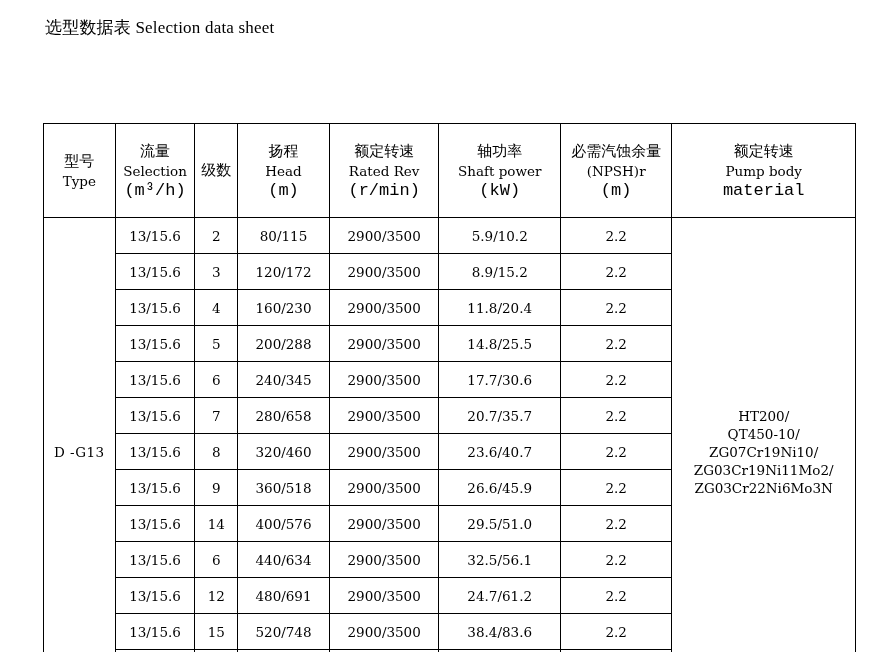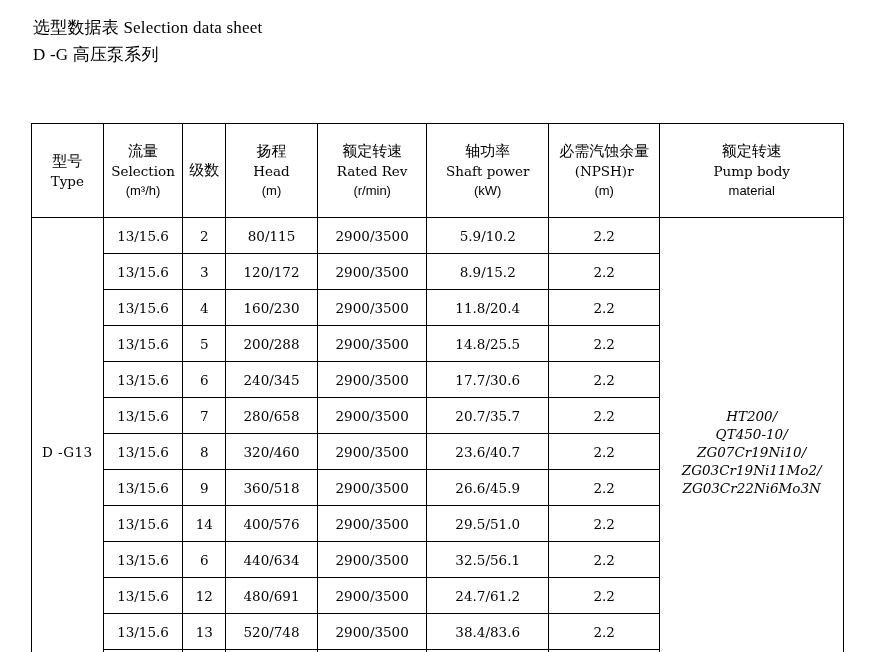--- a/index.html
+++ b/index.html
@@ -10,21 +10,21 @@
   body {
     width: 877px;
     height: 652px;
     font-family: "Liberation Serif", serif;
     color: #000000;
     position: relative;
     overflow: hidden;
   }
   .page {
     position: absolute;
-    left: 0; top: 0;
+    left: 12px; top: 0;
     width: 844px;
     height: 652px;
   }
   .heading-block {
     position: absolute;
     left: 33px;
     top: 14px;
     width: 700px;
   }
   .heading-line {
@@ -64,60 +64,58 @@
     display: block;
     line-height: 21px;
   }
   .hdr-en {
     font-family: "DejaVu Serif", serif;
     font-size: 13.5px;
     display: block;
     line-height: 19px;
   }
   .hdr-unit {
-    font-family: Liberation Sans, sans-serif;
-    font-size: 13px;
+    font-family: Liberation Mono, monospace;
+    font-size: 17px;
     display: block;
     line-height: 19px;
   }
   td.type-cell {
     font-family: "DejaVu Serif", serif;
     font-size: 15px;
     letter-spacing: 0.5px;
   }
   td.material-cell {
     text-align: left;
     padding-left: 14px;
     line-height: 30px;
     font-size: 13.5px;
     font-family: "DejaVu Serif", serif;
     vertical-align: middle;
   }
   td.material-cell .mat-line {
     display: block;
     white-space: nowrap;
-    font-style: italic;
   }
   .c-type   { width: 72px; }
   .c-cap    { width: 80px; }
   .c-stage  { width: 43px; }
   .c-head   { width: 92px; }
   .c-rev    { width: 110px; }
   .c-power  { width: 122px; }
   .c-npsh   { width: 112px; }
   .c-mat    { width: 184px; }
 </style>
 </head>
 <body>
 
 <div class="page">
 
   <div class="heading-block">
     <div class="heading-line">选型数据表  Selection data sheet</div>
-    <div class="heading-line">D -G 高压泵系列</div>
   </div>
 
   <table class="spec">
     <colgroup>
       <col class="c-type">
         <col class="c-cap">
         <col class="c-stage">
         <col class="c-head">
       <col class="c-rev">
         <col class="c-power">
@@ -257,21 +255,21 @@
       <tr>
         <td>13/15.6</td>
         <td>12</td>
         <td>480/691</td>
         <td>2900/3500</td>
         <td>24.7/61.2</td>
         <td>2.2</td>
       </tr>
       <tr>
         <td>13/15.6</td>
-        <td>13</td>
+        <td>15</td>
         <td>520/748</td>
         <td>2900/3500</td>
         <td>38.4/83.6</td>
         <td>2.2</td>
       </tr>
       <tr>
         <td>13/15.6</td>
         <td>14</td>
         <td>560/806</td>
         <td>2900/3500</td>

